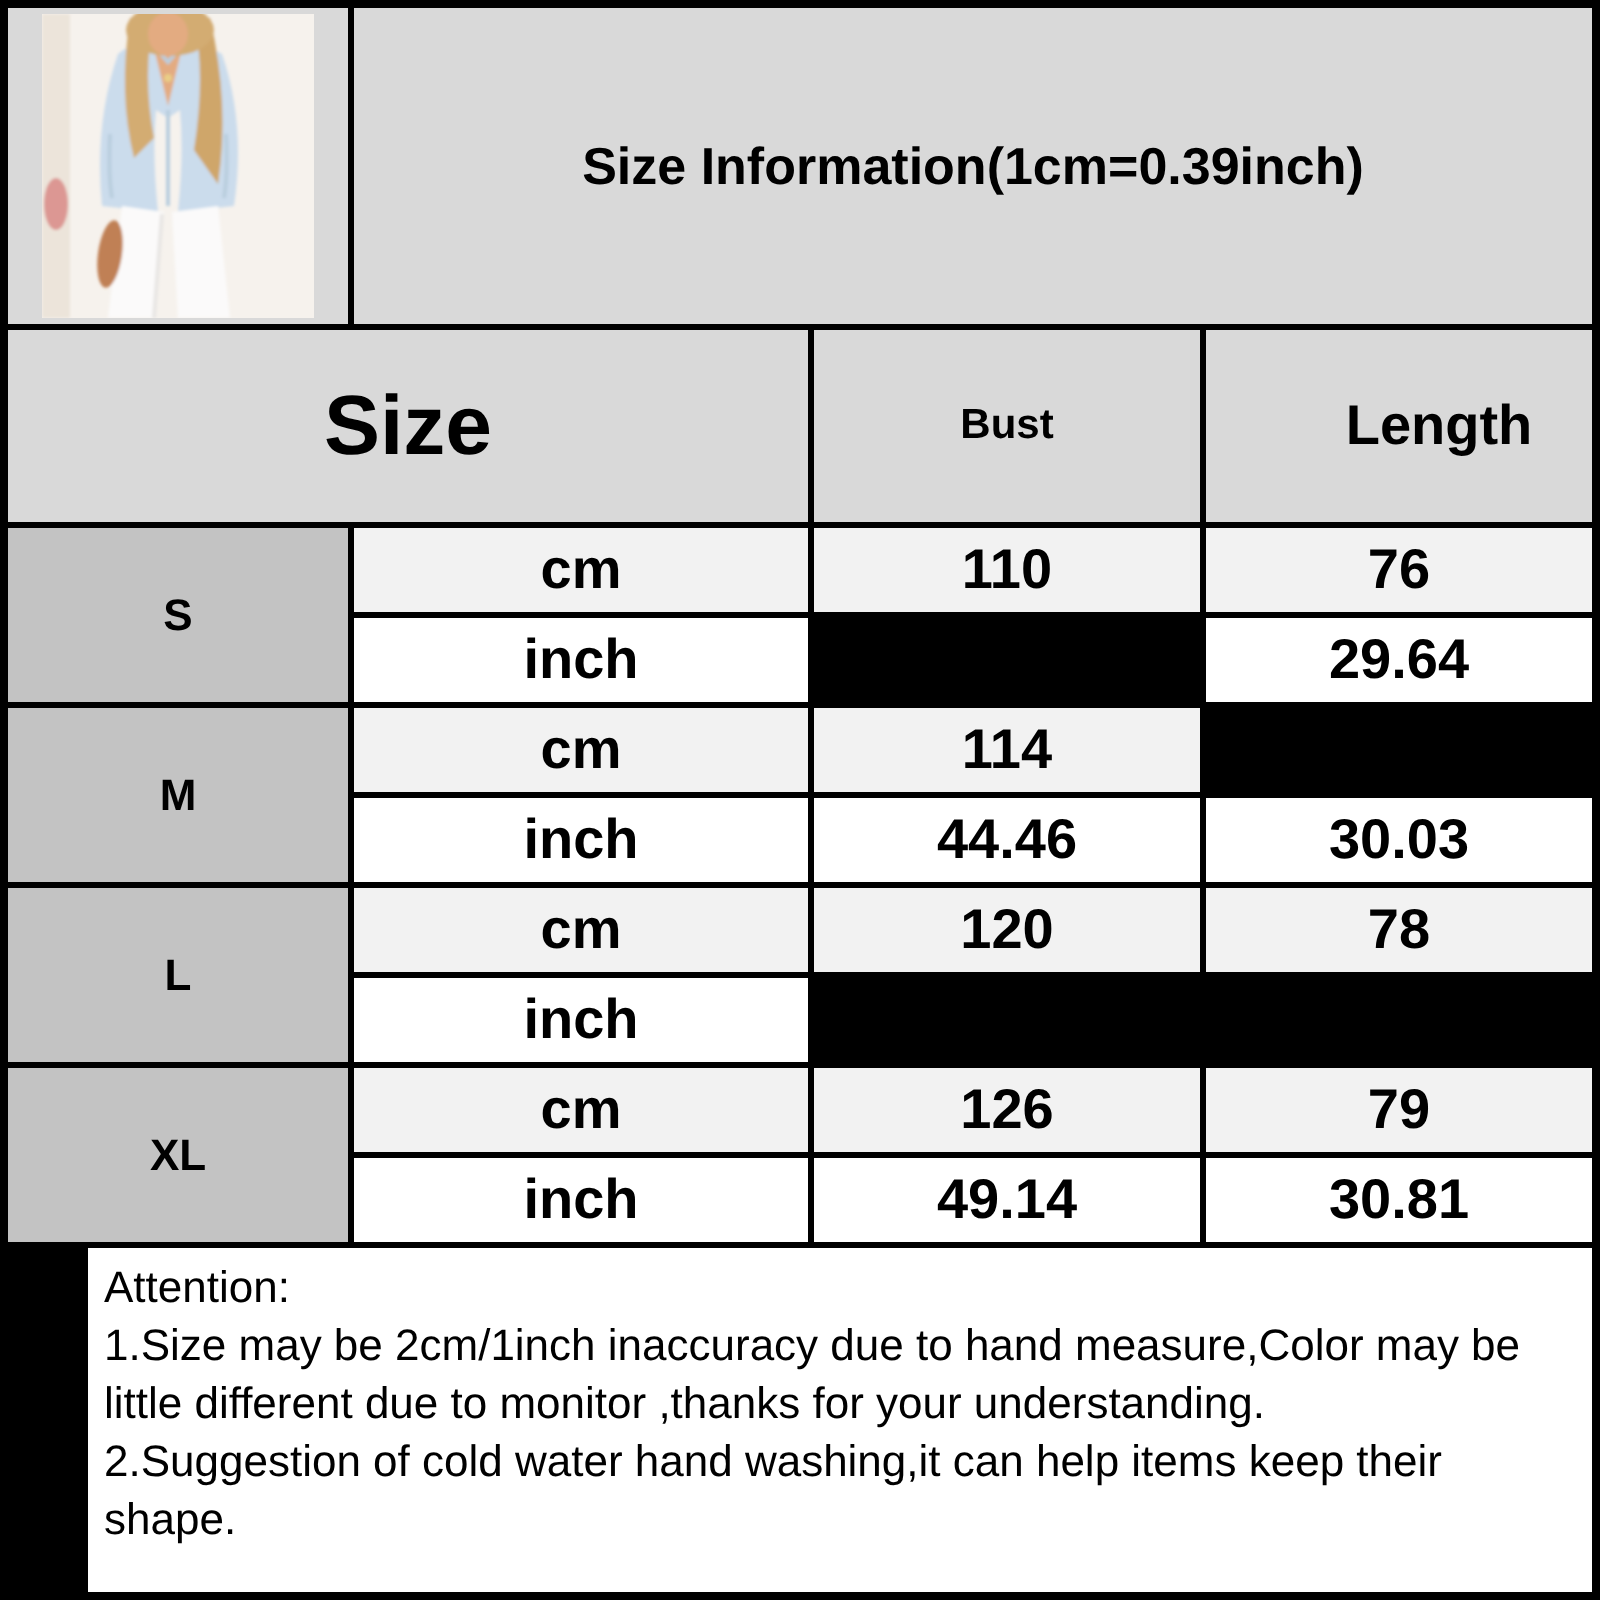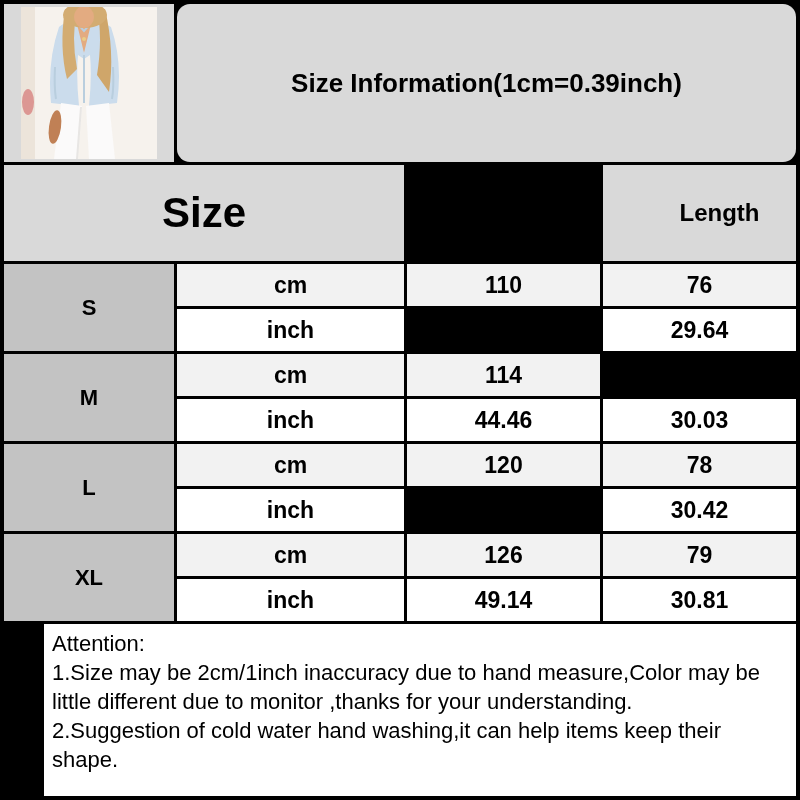--- a/index.html
+++ b/index.html
@@ -11,33 +11,33 @@
     grid-template-columns:170px 227px 193px 193px;
     grid-template-rows:158px 96px repeat(8,42px) 172px;
     gap:3px;
     font-family:"Liberation Sans",sans-serif;
     color:var(--c-text,#000);
   }
   .cell{display:flex;align-items:center;justify-content:center;overflow:hidden;}
   .img-cell{background:var(--c-banner-bg,#d9d9d9);grid-column:1;grid-row:1;}
   .title-cell{
     background:var(--c-banner-bg,#d9d9d9);grid-column:2/5;grid-row:1;
-    font-size:26px;font-weight:bold;letter-spacing:0px;border-radius:13px;
+    font-size:26px;font-weight:bold;letter-spacing:0px;
   }
   .hdr{background:var(--c-banner-bg,#d9d9d9);font-weight:bold;}
   .size-hdr{grid-column:1/3;grid-row:2;font-size:42px;}
   .bust-hdr{grid-column:3;grid-row:2;font-size:21px;}
-  .len-hdr{grid-column:4;grid-row:2;font-size:24px;padding-left:40px;}
+  .len-hdr{grid-column:4;grid-row:2;font-size:28px;padding-left:40px;}
   .size-label{
     background:var(--c-size-label-bg,#c3c3c3);
     grid-column:1;font-size:22px;font-weight:bold;
   }
   .cmrow{background:var(--c-cm-row-bg,#f2f2f2);}
   .inchrow{background:var(--c-inch-row-bg,#ffffff);}
-  .unit,.val{font-size:23px;font-weight:bold;}
+  .unit,.val{font-size:28px;font-weight:bold;}
   .attention{
     background:var(--c-inch-row-bg,#ffffff);grid-column:1/5;grid-row:11;
     display:block;padding:5px 8px 0 8px;box-sizing:border-box;
     font-size:22px;line-height:29px;font-weight:400;margin-left:40px;
   }
   .attention div{white-space:normal;}
 </style>
 </head>
 <body>
 
@@ -69,20 +69,21 @@
         <path d="M84,2 Q94,45 88,85 L76,68 Q82,30 76,2 Z" fill="#cfa66a"></path>
         <ellipse cx="64" cy="8" rx="22" ry="13" fill="#d3ac72"></ellipse>
         <ellipse cx="63" cy="10" rx="10" ry="11" fill="#e3ab81"></ellipse>
       </g>
     </svg>
   </div>
 
   <div class="cell title-cell">Size Information(1cm=0.39inch)</div>
 
   <div class="cell hdr size-hdr">Size</div>
+  <div class="cell hdr bust-hdr">Bust</div>
   <div class="cell hdr len-hdr">Length</div>
 
   <div class="cell size-label" style="grid-row:3/5">S</div>
   <div class="cell unit cmrow" style="grid-column:2;grid-row:3">cm</div>
   <div class="cell val cmrow" style="grid-column:3;grid-row:3">110</div>
   <div class="cell val cmrow" style="grid-column:4;grid-row:3">76</div>
   <div class="cell unit inchrow" style="grid-column:2;grid-row:4">inch</div>
   <div class="cell val inchrow" style="grid-column:4;grid-row:4">29.64</div>
 
   <div class="cell size-label" style="grid-row:5/7">M</div>
@@ -90,21 +91,20 @@
   <div class="cell val cmrow" style="grid-column:3;grid-row:5">114</div>
   <div class="cell unit inchrow" style="grid-column:2;grid-row:6">inch</div>
   <div class="cell val inchrow" style="grid-column:3;grid-row:6">44.46</div>
   <div class="cell val inchrow" style="grid-column:4;grid-row:6">30.03</div>
 
   <div class="cell size-label" style="grid-row:7/9">L</div>
   <div class="cell unit cmrow" style="grid-column:2;grid-row:7">cm</div>
   <div class="cell val cmrow" style="grid-column:3;grid-row:7">120</div>
   <div class="cell val cmrow" style="grid-column:4;grid-row:7">78</div>
   <div class="cell unit inchrow" style="grid-column:2;grid-row:8">inch</div>
-  <div class="cell val inchrow" style="grid-column:4;grid-row:8">30.42</div>
 
   <div class="cell size-label" style="grid-row:9/11">XL</div>
   <div class="cell unit cmrow" style="grid-column:2;grid-row:9">cm</div>
   <div class="cell val cmrow" style="grid-column:3;grid-row:9">126</div>
   <div class="cell val cmrow" style="grid-column:4;grid-row:9">79</div>
   <div class="cell unit inchrow" style="grid-column:2;grid-row:10">inch</div>
   <div class="cell val inchrow" style="grid-column:3;grid-row:10">49.14</div>
   <div class="cell val inchrow" style="grid-column:4;grid-row:10">30.81</div>
 
   <div class="attention">

